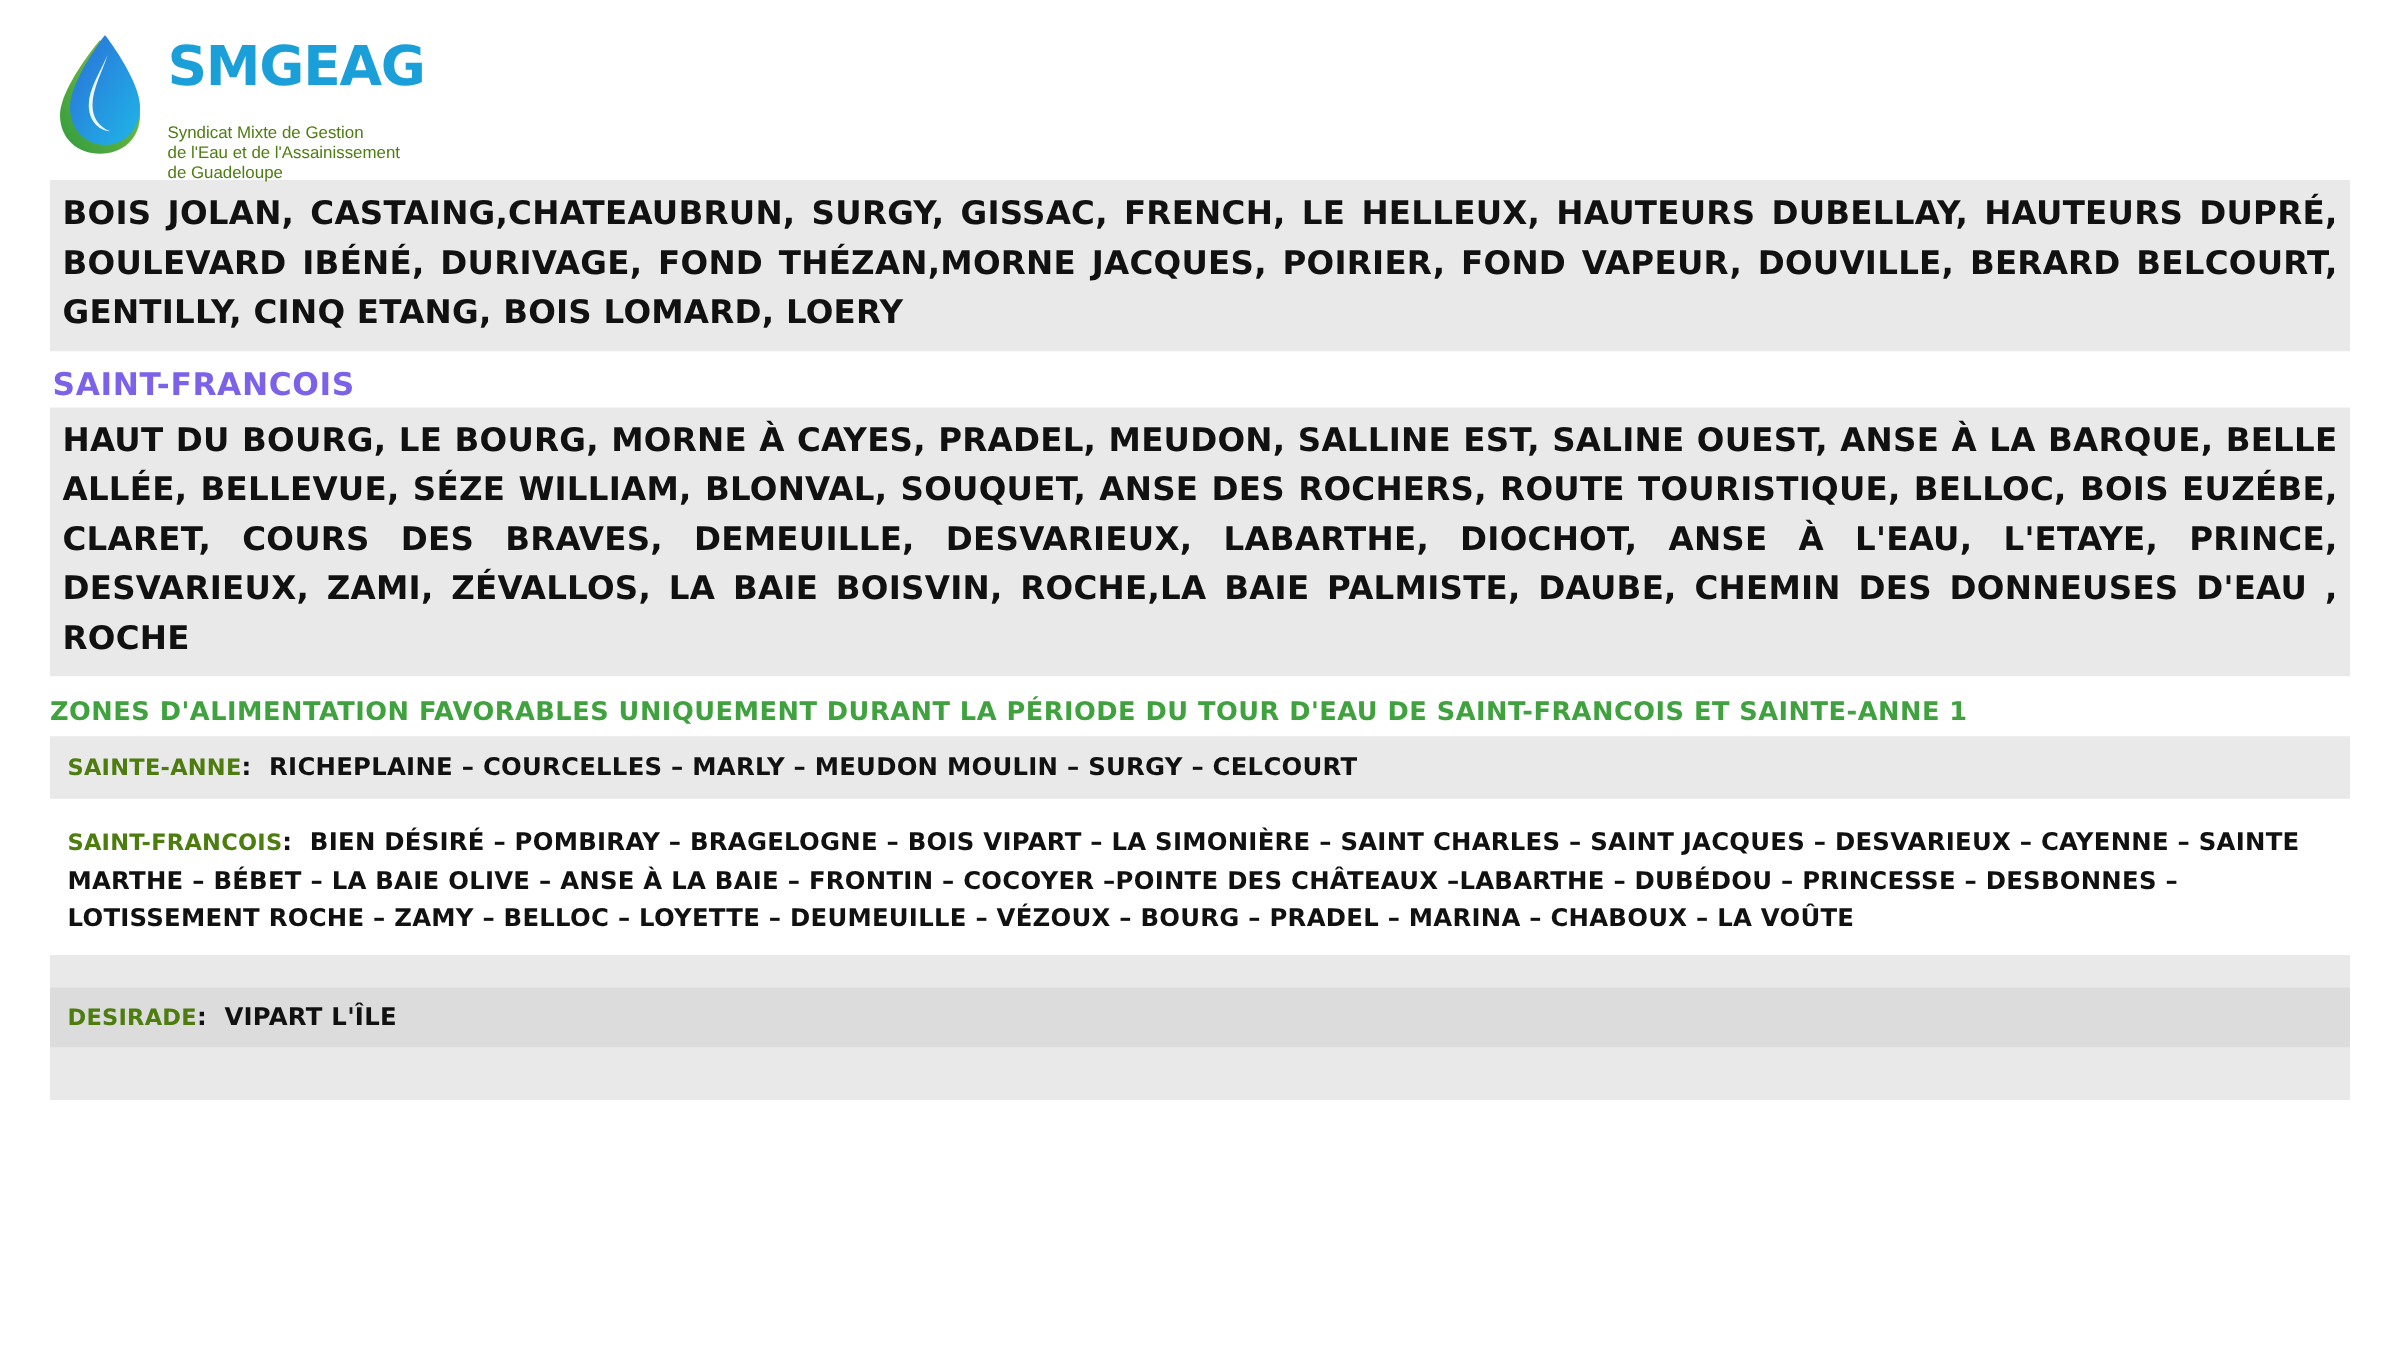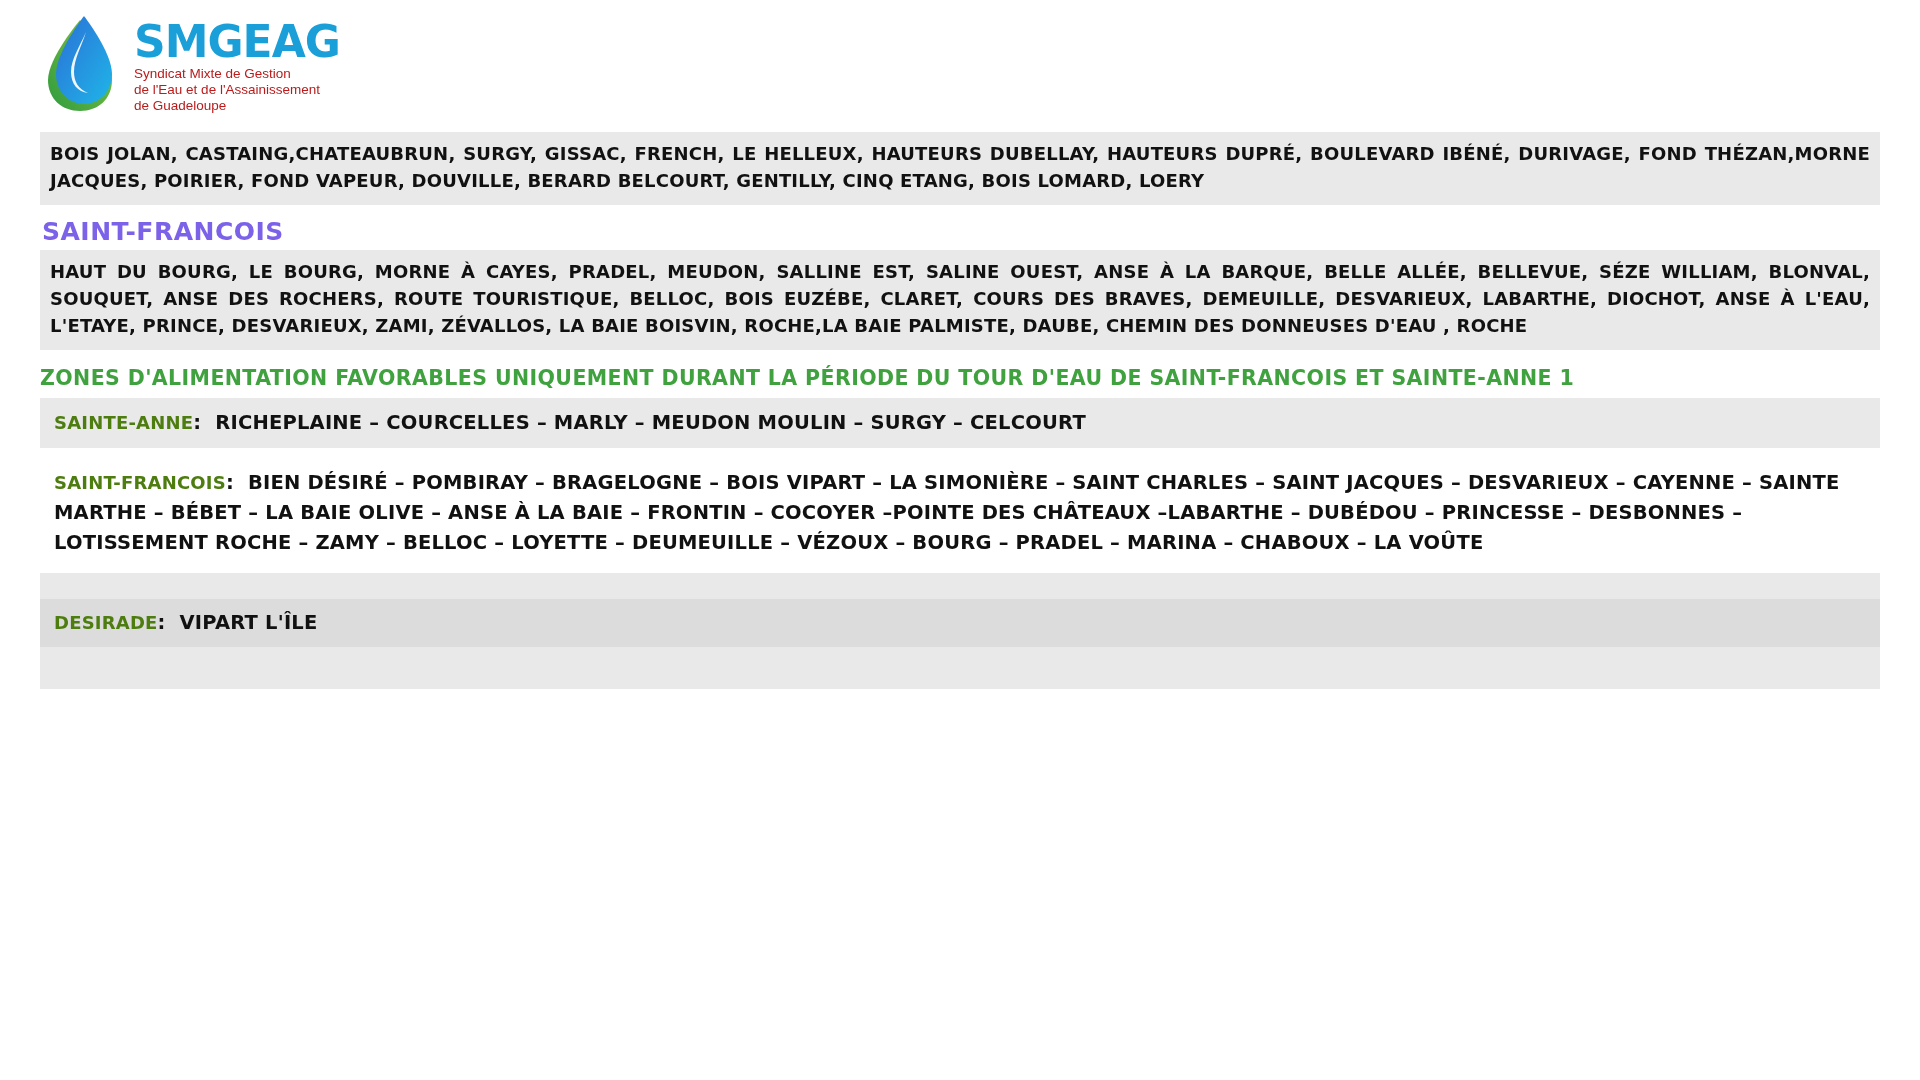--- a/index.html
+++ b/index.html
@@ -12,21 +12,21 @@
     height: 1080px;
     font-family: "Liberation Sans", sans-serif;
     color: #111111;
     overflow: hidden;
   }
   .page {
     position: relative;
     width: 1920px;
     height: 1080px;
     box-sizing: border-box;
-    padding: 4px 40px;
+    padding: 16px 40px;
   }
 
   
   .logo-block {
     position: relative;
     display: flex;
     align-items: flex-start;
     height: 120px;
     padding-top: 8px;
   }
@@ -46,22 +46,22 @@
     font-weight: bold;
     font-size: 44px;
     letter-spacing: -1px;
     line-height: 1;
     color: #1a9fd8;
   }
   .logo-sub {
     font-family: "Liberation Sans", sans-serif;
     font-size: 13.5px;
     line-height: 1.18;
-    color: #b91c1c;
-    margin-top: 2px;
+    color: #4d7c0f;
+    margin-top: 22px;
     max-width: 230px;
   }
 
   
   .sector-title {
     font-family: "DejaVu Sans", sans-serif;
     font-weight: bold;
     font-size: 25px;
     letter-spacing: 0.5px;
     color: #8b5cf6;
@@ -71,21 +71,21 @@
 
   .zone-box {
     background: #e9e9e9;
     padding: 8px 10px 10px 10px;
     margin-bottom: 12px;
   }
   .zone-box p {
     margin: 0;
     font-family: "DejaVu Sans", sans-serif;
     font-weight: bold;
-    font-size: 18px;
+    font-size: 26px;
     line-height: 1.52;
     color: #111111;
     letter-spacing: 0.2px;
   }
   .zone-box.justified p { text-align: justify; }
 
   
   .fav-heading {
     font-family: "DejaVu Sans", sans-serif;
     font-weight: bold;

